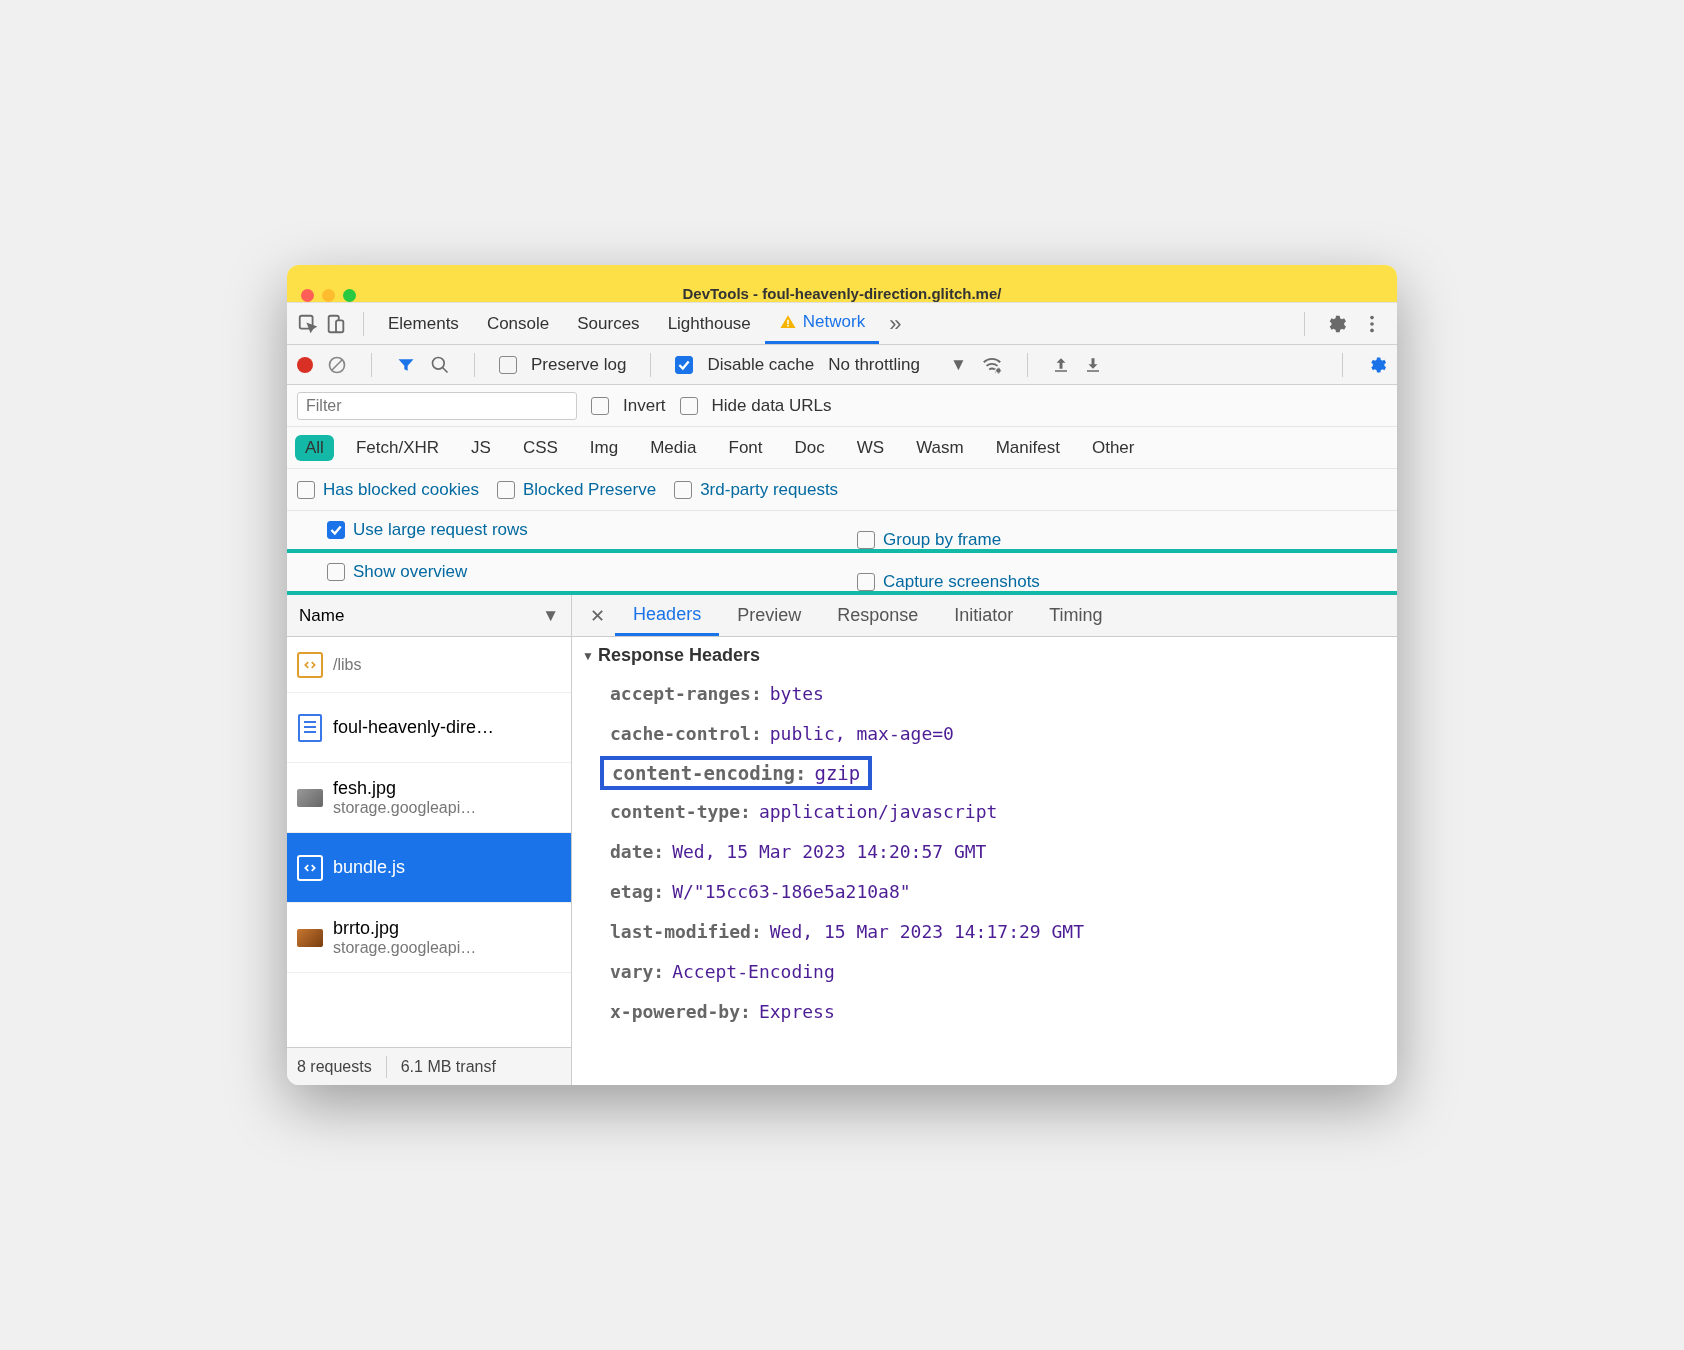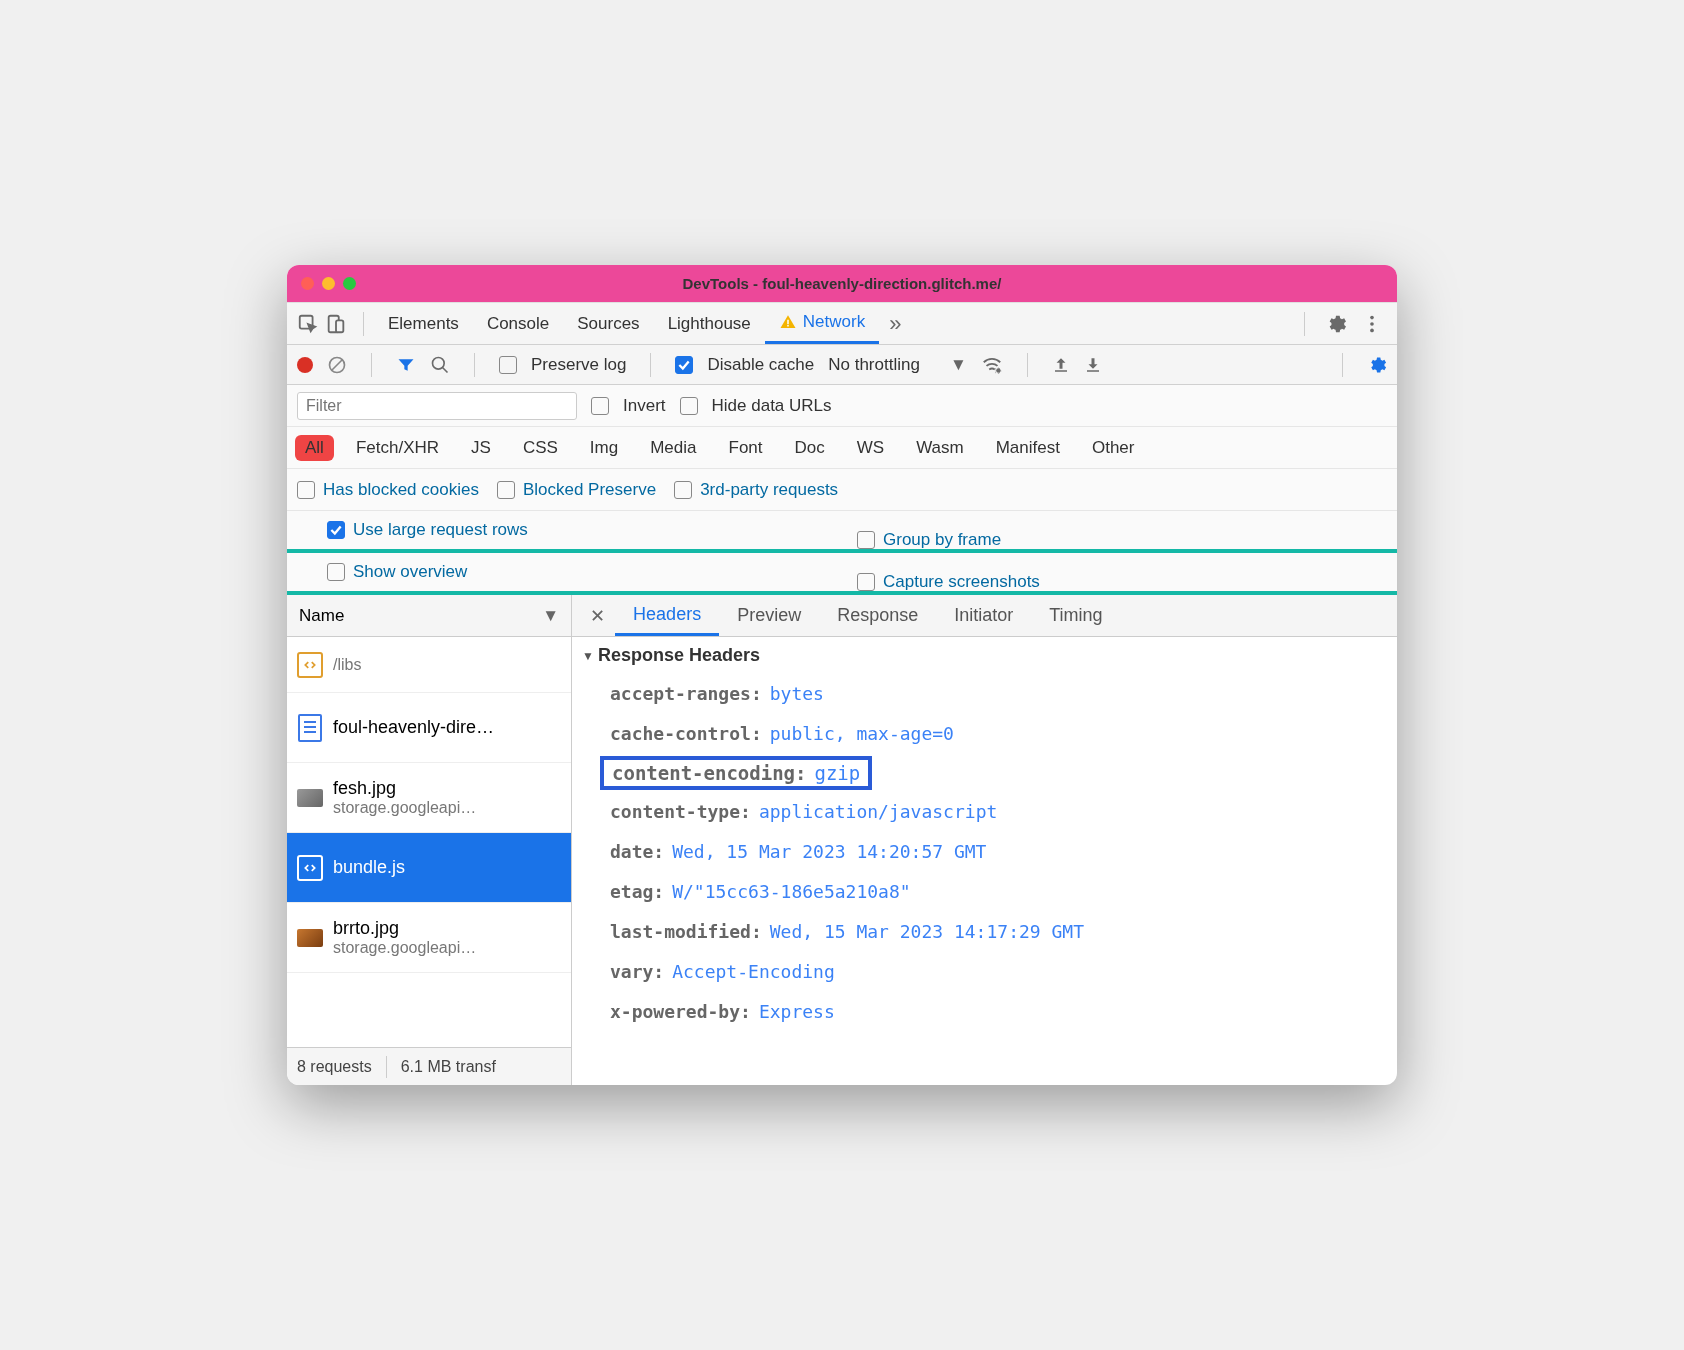--- a/index.html
+++ b/index.html
@@ -16,24 +16,24 @@
   height: 820px;
   background: #fff;
   border-radius: 12px;
   box-shadow: 0 20px 60px rgba(0,0,0,0.35);
   overflow: hidden;
   display: flex;
   flex-direction: column;
 }
 .titlebar {
   height: 38px;
-  background: #ec4899;
+  background: #fde047;
   border-bottom: 1px solid #e0e0e0;
   display: flex;
-  align-items: center;
+  align-items: flex-end;
   padding: 0 14px;
   position: relative;
 }
 .traffic { display: flex; gap: 8px; }
 .dot { width: 13px; height: 13px; border-radius: 50%; }
 .dot.red { background: #ff5f57; }
 .dot.yellow { background: #febc2e; }
 .dot.green { background: #28c840; }
 .title {
   position: absolute; left: 0; right: 0; text-align: center;
@@ -74,21 +74,21 @@
 .filter-input {
   width: 280px; height: 28px; border: 1px solid #ccc; border-radius: 3px;
   padding: 2px 8px; font-size: 16px; color: #999;
 }
 .typerow {
   background: #fafafa; border-bottom: 1px solid #e6e6e6;
   display: flex; align-items: center; padding: 3px 8px; gap: 12px;
   font-size: 17px; color: #333; flex-wrap: wrap; height: 42px;
 }
 .chip { padding: 3px 10px; border-radius: 6px; }
-.chip.active { background: #ef4444; }
+.chip.active { background: #14b8a6; }
 .optrow1, .optrow2 {
   background: #fafafa;
   display: flex; align-items: center; padding: 6px 10px; gap: 18px;
   font-size: 17px; color: #0369a1; height: 42px;
 }
 .optrow1 { border-bottom: 1px solid #e6e6e6; }
 .optrow2 { border-bottom: 4px solid #14b8a6; padding-left: 40px; }
 .optpair { display: flex; align-items: center; gap: 8px; }
 .optrow2 .col2 { margin-left: auto; width: 50%; margin-top: 20px; }
 .main { flex: 1; display: flex; min-height: 0; }
@@ -126,21 +126,21 @@
 .section-title {
   font-size: 18px; font-weight: 700; color: #333; padding: 8px 6px; display: flex; align-items: center; gap: 4px;
 }
 .section-title .tri { font-size: 12px; color: #555; }
 .headers-body { padding: 0 0 0 4px; overflow: auto; flex: 1; }
 .hrow {
   display: flex; padding: 6px 0 6px 34px; font-family: ui-monospace, Menlo, Consolas, monospace;
   font-size: 18px; line-height: 28px; align-items: baseline; gap: 8px;
 }
 .hname { color: #666; font-weight: 600; }
-.hval { color: #3b82f6; }
+.hval { color: #4c1d95; }
 .hlbox {
   border: 4px solid #2a5bd7; border-radius: 0; display: inline-flex; padding: 2px 8px;
   margin-left: 24px; align-items: baseline; gap: 8px;
   font-family: ui-monospace, Menlo, monospace; font-size: 19px;
 }
 .scripticon-out { border: 2px solid #e09e2e; border-radius: 3px; width: 26px; height: 26px; display:flex;align-items:center;justify-content:center; }
 .docicon-out { border: 2px solid #3b78e7; border-radius: 2px; width: 24px; height: 28px; position: relative; }
 .docicon-out::before { content:""; position:absolute; left:4px; top:5px; right:4px; height:2px; background:#3b78e7; box-shadow: 0 5px 0 #3b78e7, 0 10px 0 #3b78e7; }
 .imgicon { width: 28px; height: 18px; background: linear-gradient(135deg,#999,#666); border-radius: 2px; }
 .imgicon2 { width: 28px; height: 18px; background: linear-gradient(135deg,#c77730,#7a3d10); border-radius: 2px; }

